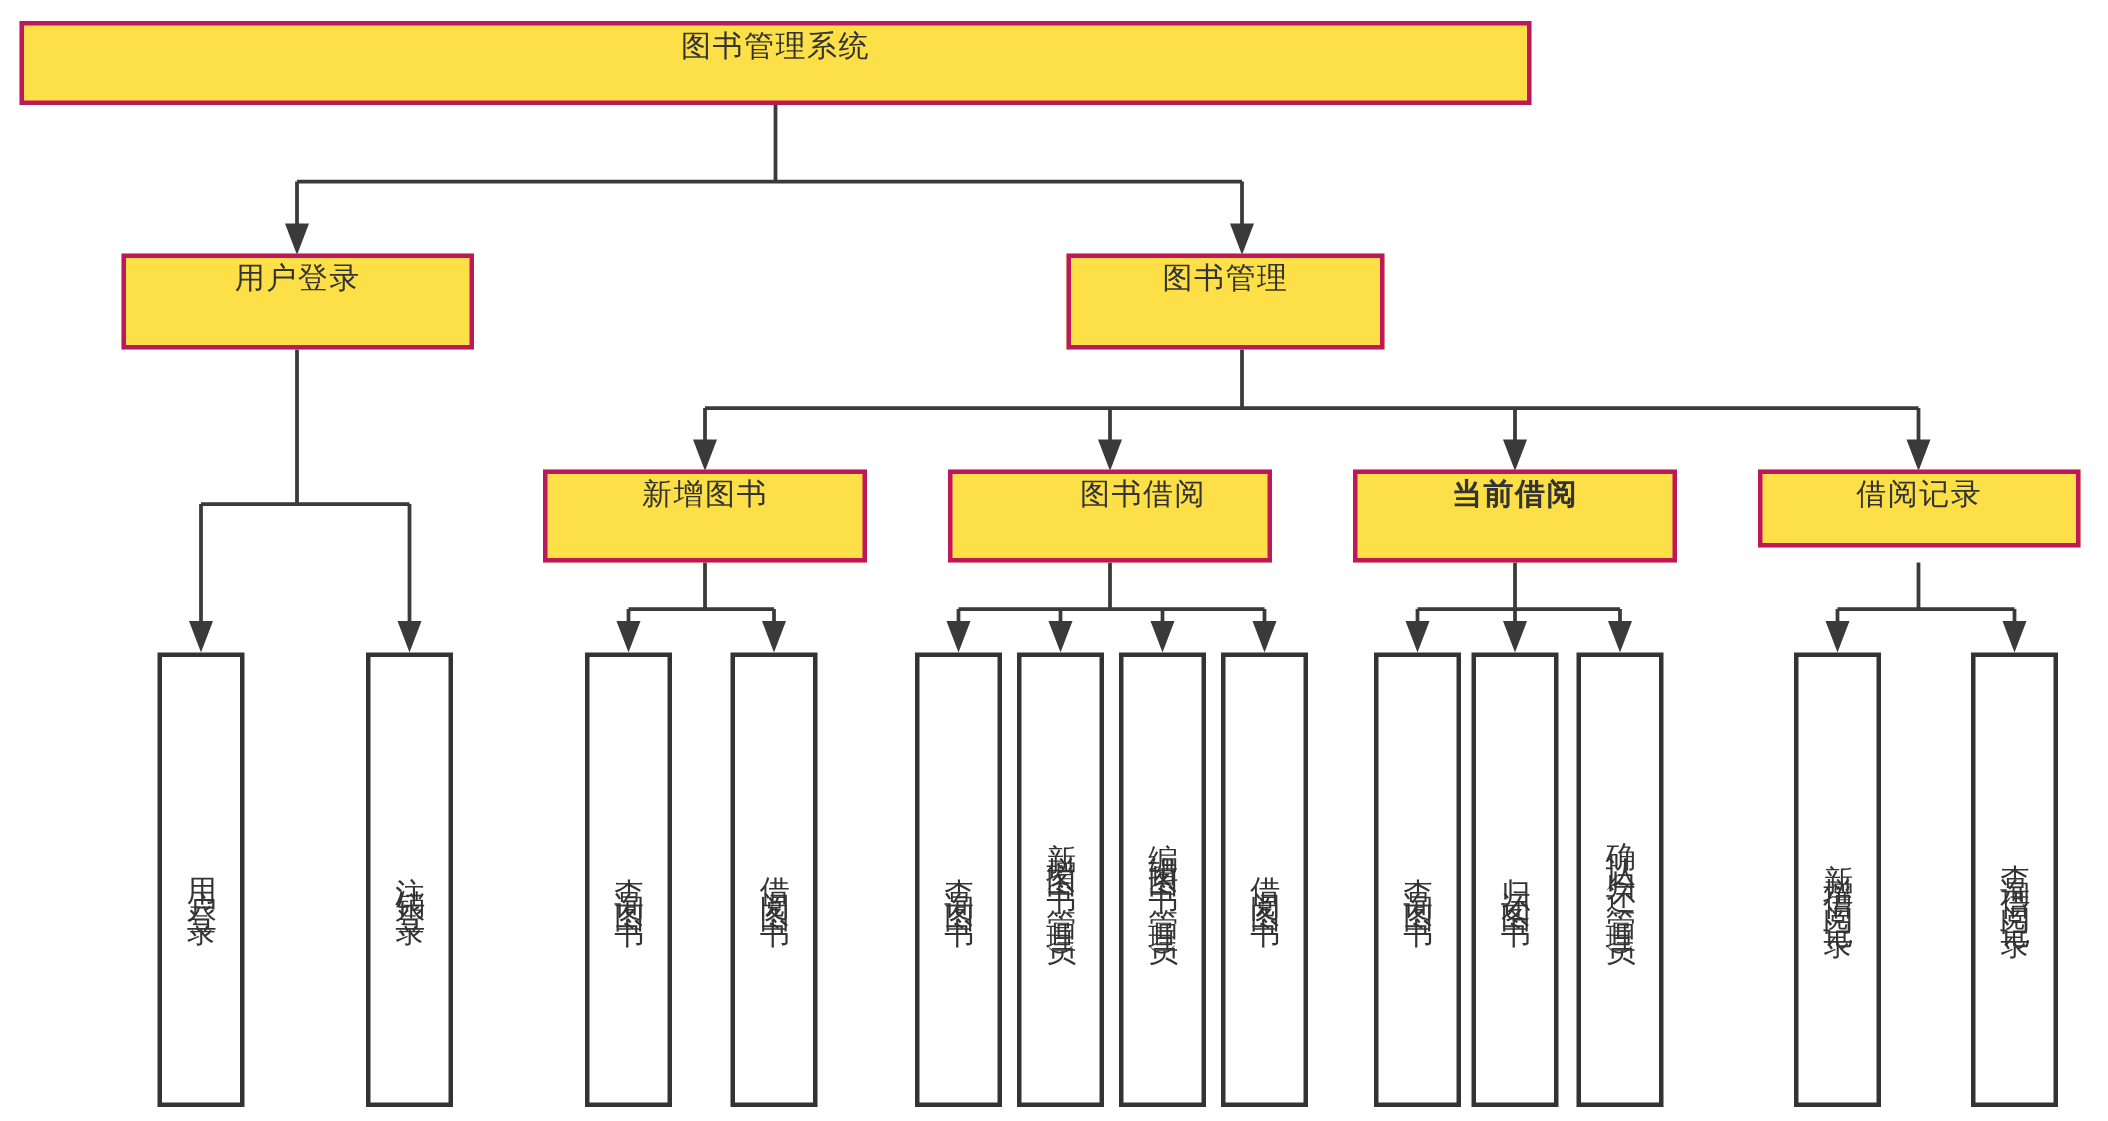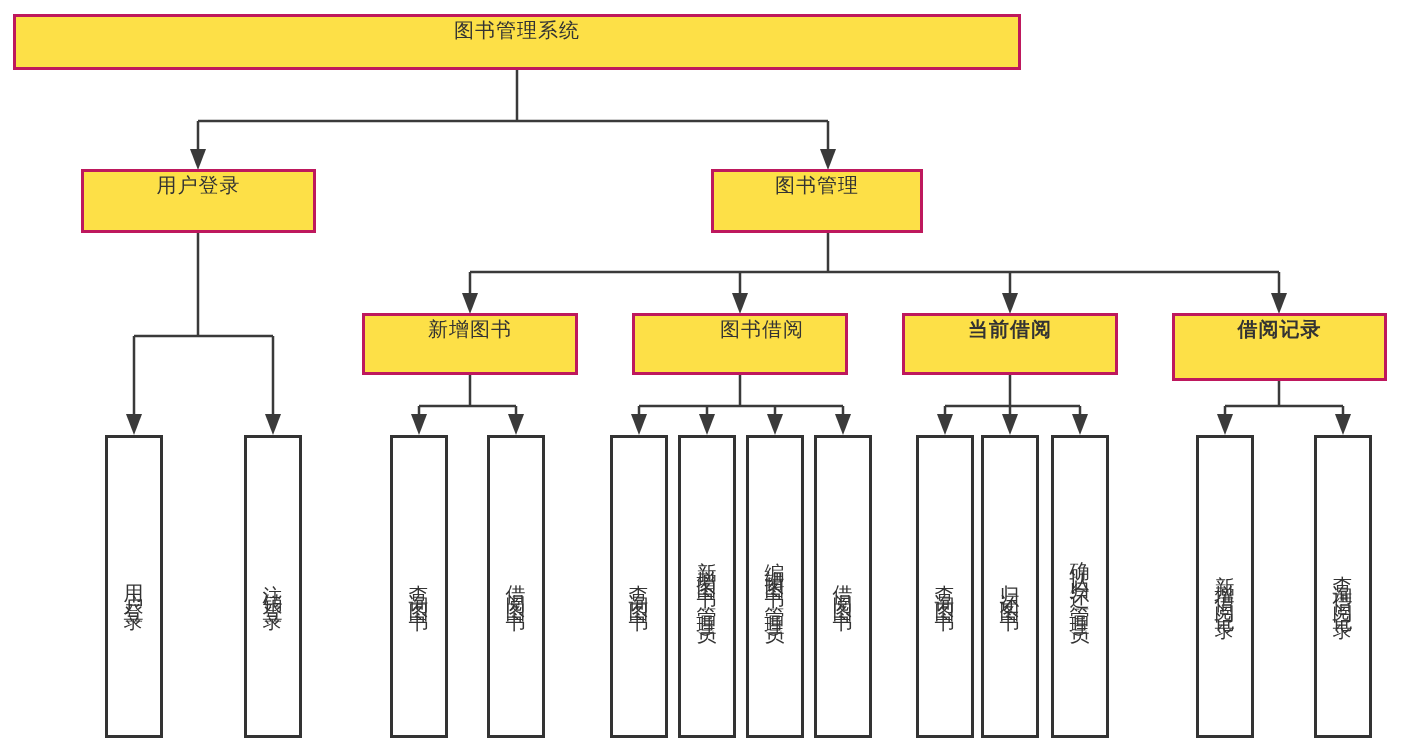--- a/index.html
+++ b/index.html
@@ -126,21 +126,21 @@
 
   <div class="hbox" style="left:362px; top:313px; width:216px; height:62px;">
     <span>新增图书</span>
   </div>
   <div class="hbox" style="left:632px; top:313px; width:216px; height:62px;padding-left:44px;">
     <span>图书借阅</span>
   </div>
   <div class="hbox" style="left:902px; top:313px; width:216px; height:62px;font-weight:bold;">
     <span>当前借阅</span>
   </div>
-  <div class="hbox" style="left:1172px; top:313px; width:215px; height:68px;font-weight:bold;">
+  <div class="hbox" style="left:1172px; top:313px; width:215px; height:52px;">
     <span>借阅记录</span>
   </div>
 
   <div class="vbox" style="left:105px;">
     <span class="vtext">用户登录</span>
   </div>
   <div class="vbox" style="left:244px;">
     <span class="vtext">注销登录</span>
   </div>
 

